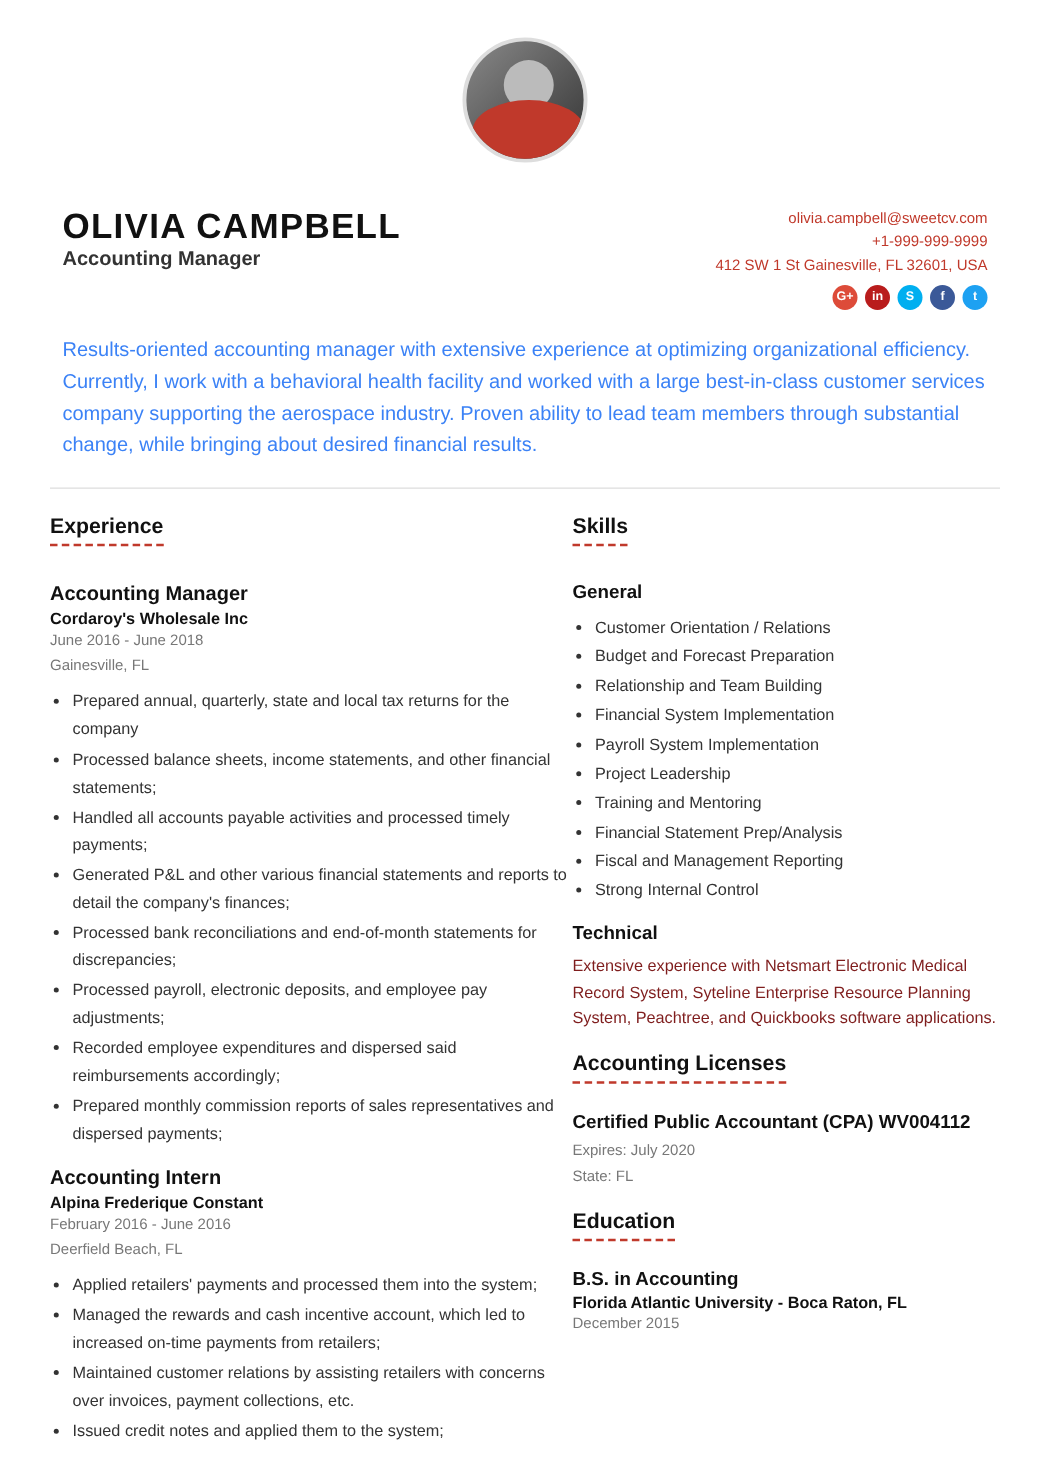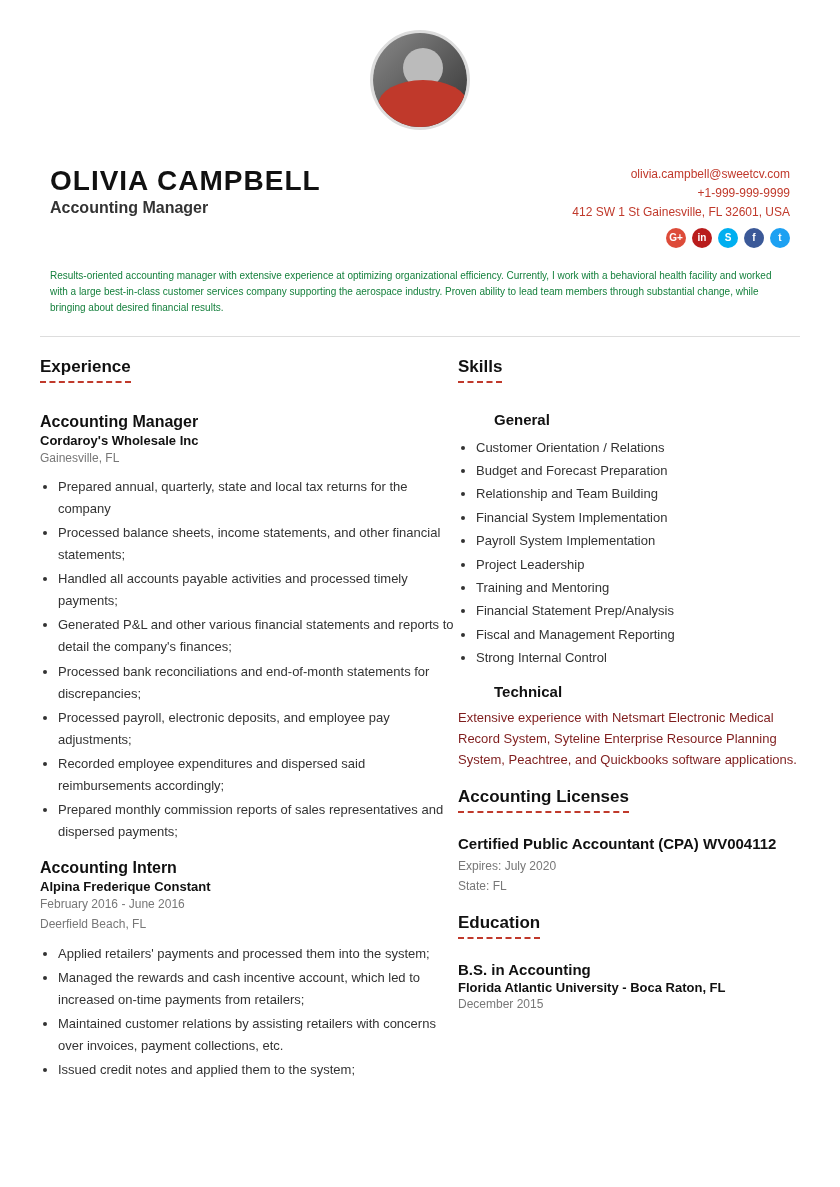--- a/index.html
+++ b/index.html
@@ -104,23 +104,23 @@
       background: #555;
       display: flex;
       align-items: center;
       justify-content: center;
       color: white;
       font-size: 10px;
       font-weight: bold;
     }
     .summary-section {
       padding: 10px 50px 20px;
-      font-size: 10px;
+      font-size: 16px;
       line-height: 1.6;
-      color: #15803d;
+      color: #3b82f6;
     }
     .divider-line {
       border: none;
       border-top: 1px solid #ddd;
       margin: 0 40px;
     }
     .main-content {
       display: flex;
       padding: 20px 40px;
     }
@@ -165,21 +165,20 @@
     }
     .bullet-list li {
       margin-bottom: 2px;
     }
     .skills-category-title {
       font-size: 15px;
       font-weight: bold;
       color: #111;
       margin-top: 14px;
       margin-bottom: 8px;
-      margin-left: 36px;
     }
     .skills-list {
       padding-left: 18px;
       line-height: 1.8;
       color: #333;
     }
     .skills-list li { list-style-type: disc; }
     .technical-text {
       font-size: 13px;
       color: #7f1d1d;
@@ -251,20 +250,21 @@
 
 <div class="main-content">
 
   <div class="left-column">
     <div class="section-title">Experience</div>
 
     
     <div>
       <div class="job-title">Accounting Manager</div>
       <div class="company-name">Cordaroy's Wholesale Inc</div>
+      <div class="date-location">June 2016 - June 2018</div>
       <div class="date-location">Gainesville, FL</div>
       <ul class="bullet-list">
         <li>Prepared annual, quarterly, state and local tax returns for the company</li>
         <li>Processed balance sheets, income statements, and other financial statements;</li>
         <li>Handled all accounts payable activities and processed timely payments;</li>
         <li>Generated P&amp;L and other various financial statements and reports to detail the company's finances;</li>
         <li>Processed bank reconciliations and end-of-month statements for discrepancies;</li>
         <li>Processed payroll, electronic deposits, and employee pay adjustments;</li>
         <li>Recorded employee expenditures and dispersed said reimbursements accordingly;</li>
         <li>Prepared monthly commission reports of sales representatives and dispersed payments;</li>

